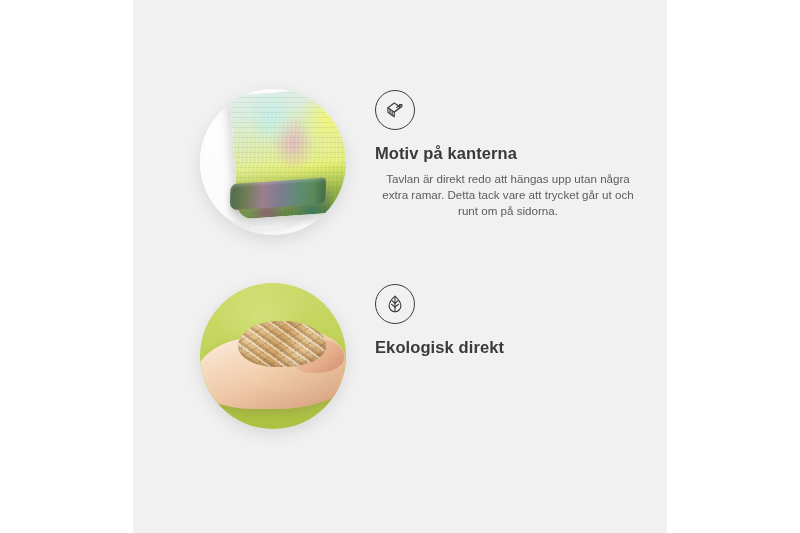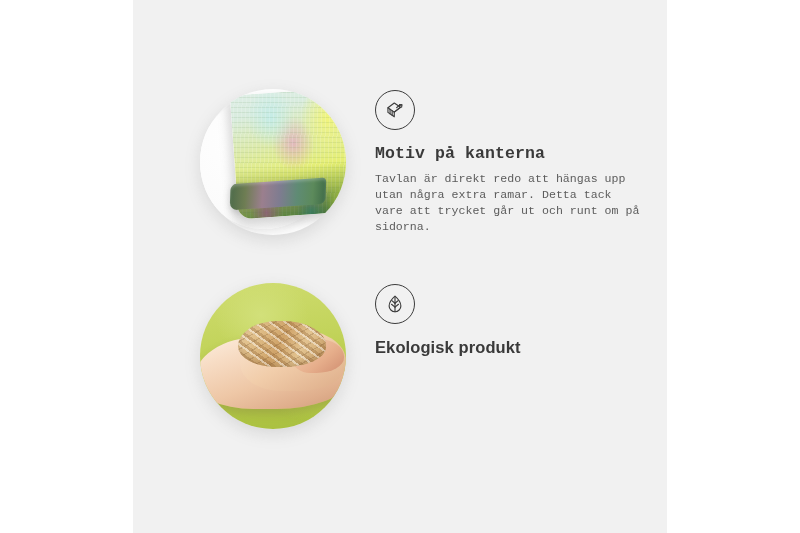--- a/index.html
+++ b/index.html
@@ -21,21 +21,21 @@
     left:133px;top:0;
     width:534px;height:533px;
     background:#f1f1f1;
   }
   
   .feature{
     position:absolute;
     display:flex;
     align-items:flex-start;
   }
-  .feature-1{left:133px;top:78px;width:544px;height:180px;font-family:Liberation Mono, monospace;}
+  .feature-1{left:133px;top:78px;width:544px;height:180px;}
   .feature-2{left:133px;top:272px;width:534px;height:180px;}
 
   
   .photo-wrap{
     position:relative;
     width:168px;height:168px;
     margin-left:56px;
     flex:0 0 auto;
   }
   .photo{
@@ -163,20 +163,21 @@
     letter-spacing:.1px;
     margin:0 0 7px 0;
     line-height:1.2;
   }
   .f-body{
     font-size:11.6px;
     line-height:16.2px;
     color:#5c5c5c;
     margin:0;
     max-width:266px;
+    text-align:center;
   }
 </style>
 </head>
 <body>
 
 <div class="canvas">
 
   <div class="panel"></div>
 
   <div class="feature feature-1">
@@ -221,17 +222,17 @@
       <div class="icon-badge">
         <svg width="22" height="22" viewBox="0 0 24 24" fill="none" stroke="#3c3c3c" stroke-width="1.25" stroke-linecap="round" stroke-linejoin="round">
           <path d="M12 3.4 C16.6 7.4 18.4 11.3 18.4 14.1 C18.4 17.6 15.5 20.4 12 20.4 C8.5 20.4 5.6 17.6 5.6 14.1 C5.6 11.3 7.4 7.4 12 3.4 Z"></path>
           <path d="M12 5.0 L12 20.4"></path>
           <path d="M12 11.2 L8.6 8.3"></path>
           <path d="M12 11.2 L15.4 8.3"></path>
           <path d="M12 15.4 L8.2 12.3"></path>
           <path d="M12 15.4 L15.8 12.3"></path>
         </svg>
       </div>
-      <h2 class="f-title">Ekologisk produkt</h2>
+      <h2 class="f-title">Ekologisk direkt</h2>
     </div>
   </div>
 
 </div>
 
 </body></html>

